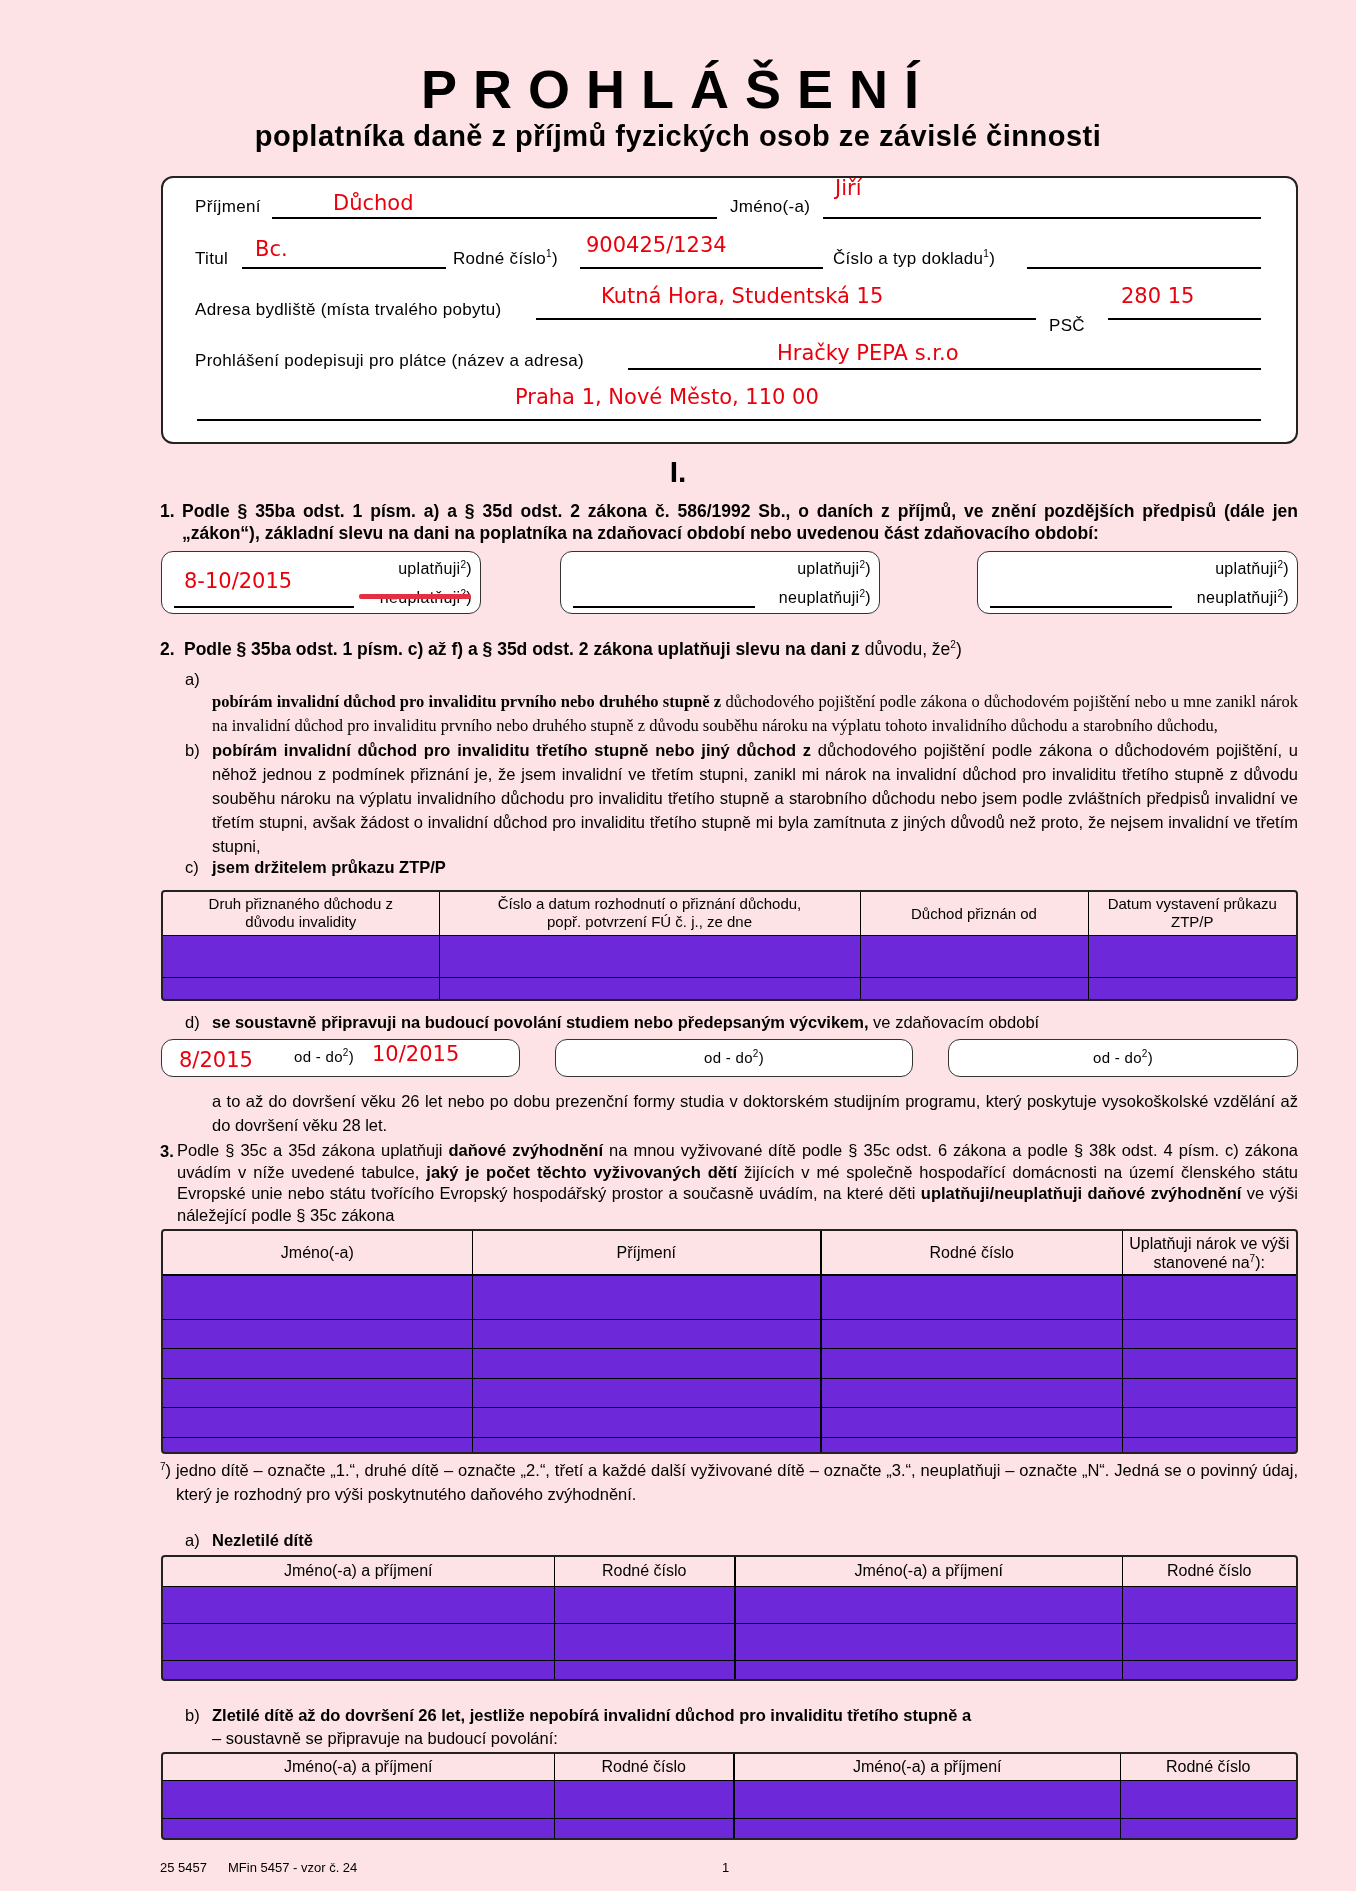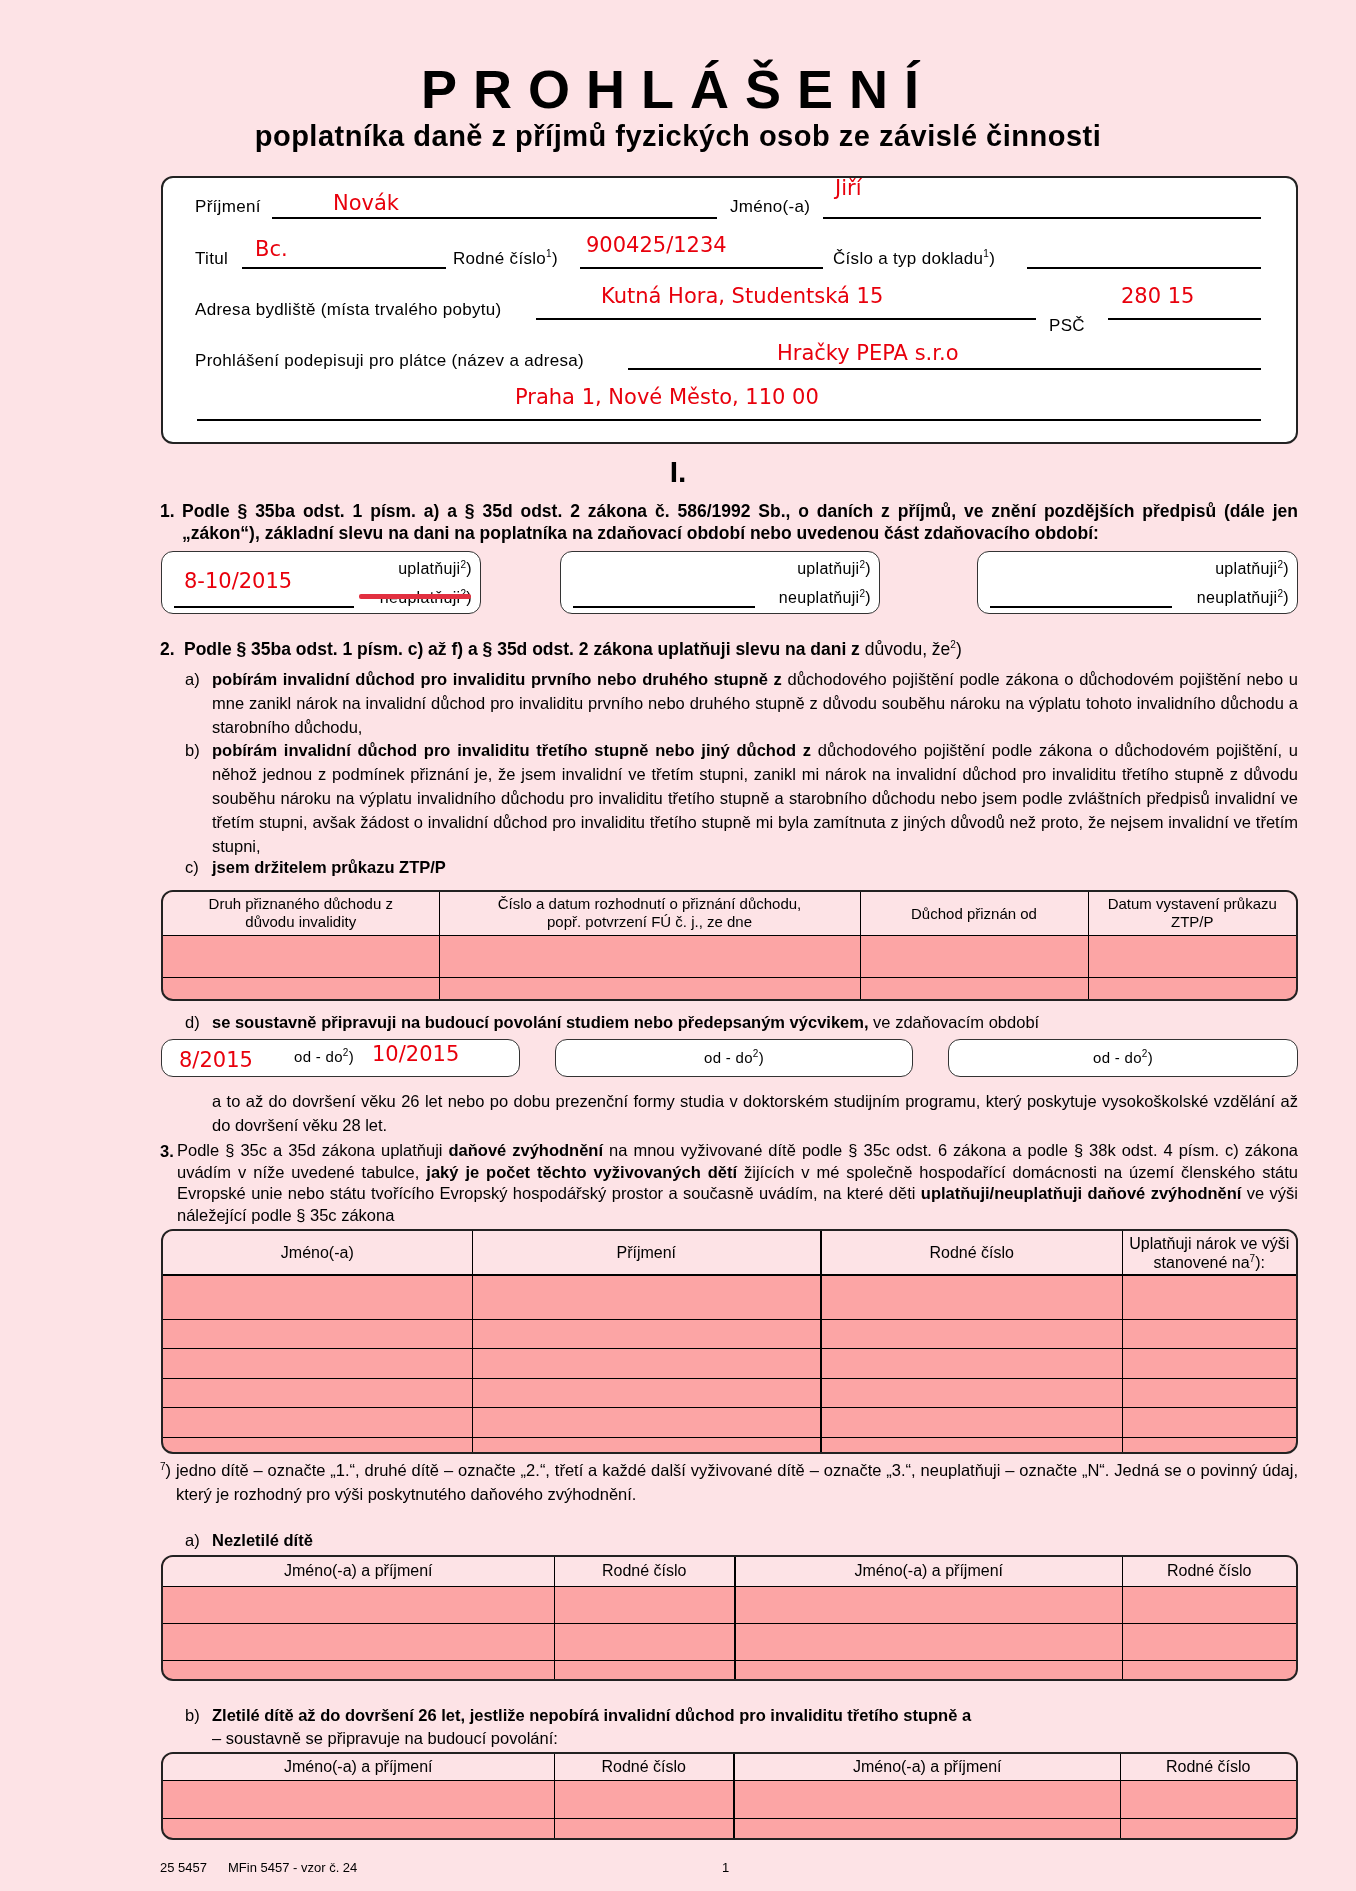--- a/index.html
+++ b/index.html
@@ -33,35 +33,35 @@
   .sub { font-size: 16.5px; line-height: 24px; text-align: justify; }
   sup { font-size: 10px; line-height: 0; }
   .strike { background: #e23040; height: 5px; border-radius: 2px; }
   table.grid { border-collapse: collapse; width: 100%; height: 100%; table-layout: fixed; }
   table.grid td { border: 1px solid #000; font-size: 16px; text-align: center; vertical-align: middle; padding: 0; }
   table.grid tr.head td { background: #fde3e6; }
   table.grid tr:first-child td { border-top: none; }
   table.grid tr:last-child td { border-bottom: none; }
   table.grid td:first-child { border-left: none; }
   table.grid td:last-child { border-right: none; }
-  .tblwrap { border: 2.5px solid #222; border-radius: 12px; overflow: hidden; box-sizing: border-box; background: #fca5a5; }
+  .tblwrap { border: 2.5px solid #222; border-radius: 4px; overflow: hidden; box-sizing: border-box; background: #6d28d9; }
   td.thick-l { border-left: 2.5px solid #000 !important; }
   .footer { font-size: 13px; }
 </style>
 </head>
 <body>
 
 <div class="abs title">PROHLÁŠENÍ</div>
 <div class="abs subtitle">poplatníka daně z příjmů fyzických osob ze závislé činnosti</div>
 
 <div class="abs rbox" style="left:161px;top:176px;width:1137px;height:268px;"></div>
 
 <div class="abs lbl" style="left:195px;top:197px;">Příjmení</div>
 <div class="abs uline" style="left:272px;top:217px;width:445px;"></div>
-<div class="abs red fv" style="left:333px;top:191px;">Novák</div>
+<div class="abs red fv" style="left:333px;top:191px;">Důchod</div>
 
 <div class="abs lbl" style="left:730px;top:197px;">Jméno(-a)</div>
 <div class="abs uline" style="left:823px;top:217px;width:438px;"></div>
 <div class="abs red fv" style="left:835px;top:176px;">Jiří</div>
 
 <div class="abs lbl" style="left:195px;top:249px;">Titul</div>
 <div class="abs uline" style="left:242px;top:267px;width:204px;"></div>
 <div class="abs red fv" style="left:255px;top:237px;">Bc.</div>
 
 <div class="abs lbl" style="left:453px;top:249px;"><span>Rodné číslo</span><sup>1</sup>)</div>
@@ -110,21 +110,21 @@
   <div class="abs lbl" style="right:8px;top:8px;font-size:16px;"><span>uplatňuji</span><sup>2</sup>)</div>
   <div class="abs lbl" style="right:8px;top:37px;font-size:16px;"><span>neuplatňuji</span><sup>2</sup>)</div>
 </div>
 
 <div class="abs para" style="left:160px;top:638px;font-weight:bold;">2.</div>
 <div class="abs para" style="left:184px;top:638px;width:1110px;">
   <b>Podle § 35ba  odst. 1 písm. c) až f) a § 35d odst. 2 zákona uplatňuji slevu na dani z</b><span> důvodu, že</span><sup>2</sup>)
 </div>
 
 <div class="abs sub" style="left:185px;top:667px;">a)</div>
-<div class="abs sub" style="left:212px;top:667px;width:1086px;">
+<div class="abs sub" style="left:212px;top:690px;width:1086px;font-family:Liberation Serif, serif;">
   <b>pobírám invalidní důchod pro invaliditu prvního nebo druhého stupně z</b><span> důchodového pojištění podle zákona o důchodovém pojištění nebo u mne zanikl nárok na invalidní důchod pro invaliditu prvního nebo druhého stupně z důvodu souběhu nároku na výplatu tohoto invalidního důchodu a starobního důchodu,</span>
 </div>
 
 <div class="abs sub" style="left:185px;top:738px;">b)</div>
 <div class="abs sub" style="left:212px;top:738px;width:1086px;">
   <b>pobírám invalidní důchod pro invaliditu třetího stupně nebo jiný důchod z</b><span> důchodového pojištění podle zákona o důchodovém pojištění, u něhož jednou z podmínek  přiznání je, že jsem invalidní ve třetím stupni, zanikl mi nárok na invalidní důchod pro invaliditu třetího stupně z důvodu souběhu nároku na výplatu invalidního důchodu pro invaliditu třetího stupně a starobního důchodu nebo jsem podle zvláštních předpisů invalidní ve třetím stupni, avšak žádost o invalidní důchod pro invaliditu třetího stupně mi byla zamítnuta z jiných důvodů než proto, že nejsem invalidní ve třetím stupni,</span>
 </div>
 
 <div class="abs sub" style="left:185px;top:855px;">c)</div>
 <div class="abs sub" style="left:212px;top:855px;"><b>jsem držitelem průkazu  ZTP/P</b></div>

